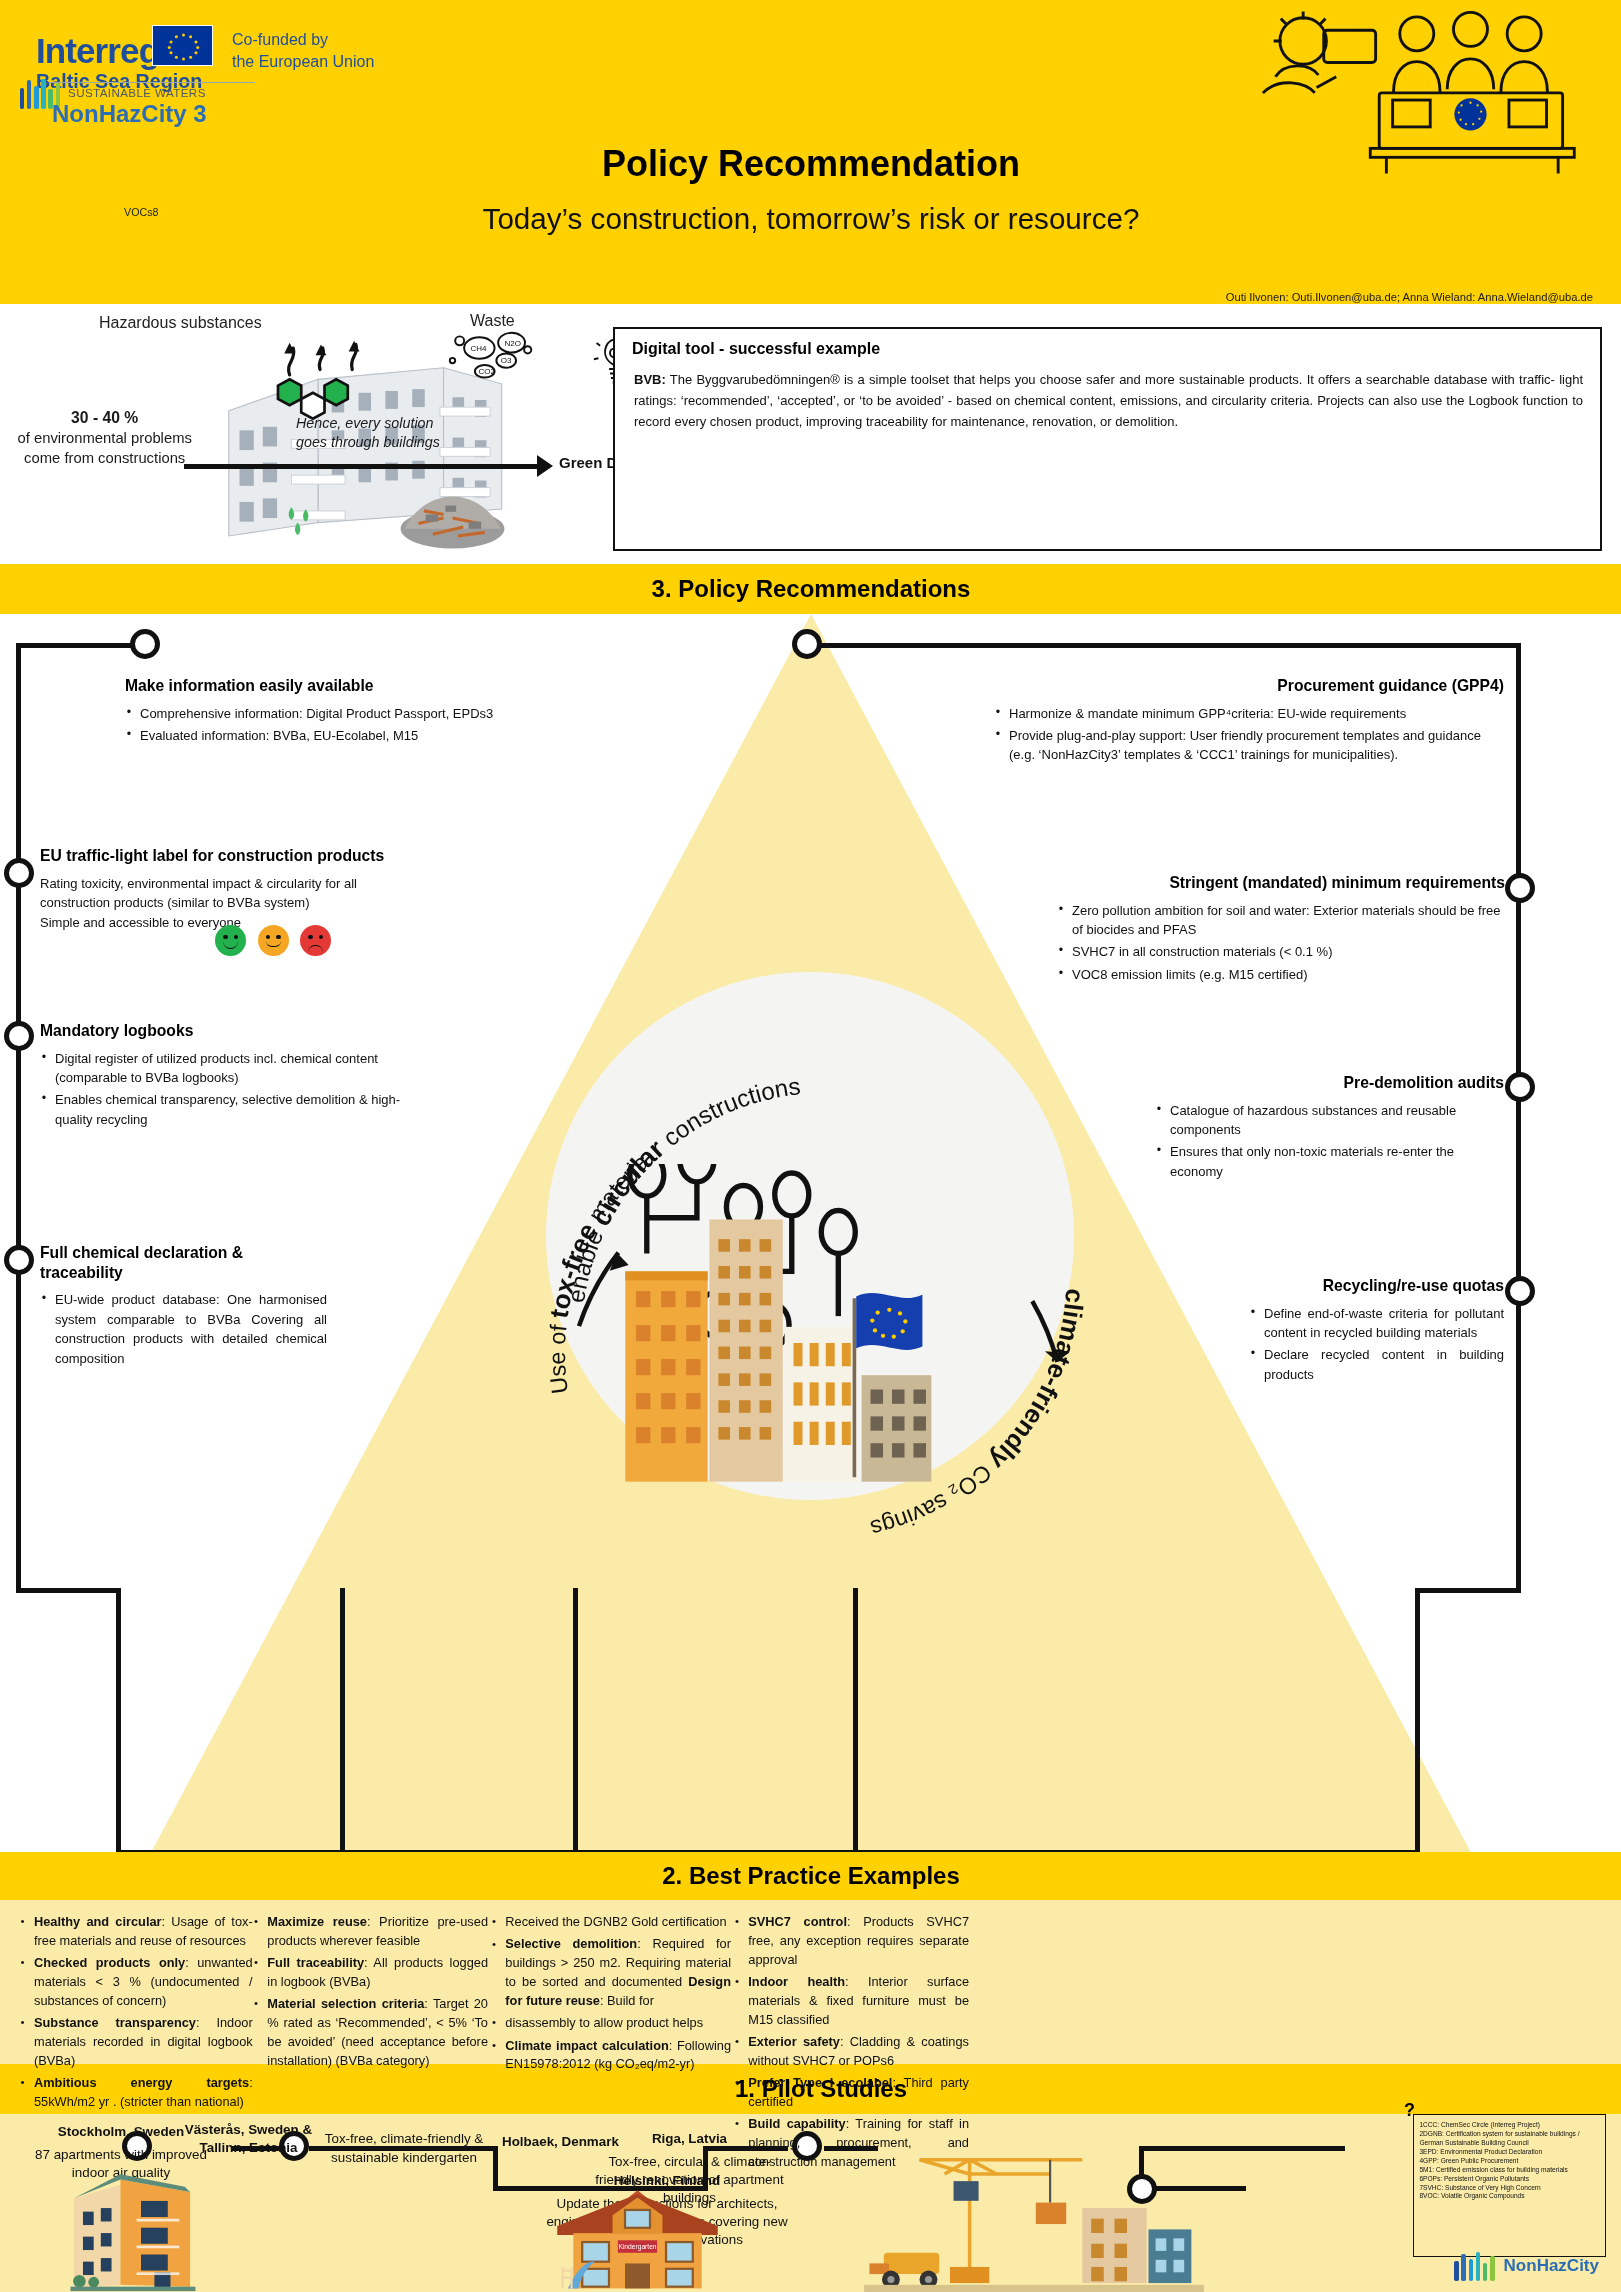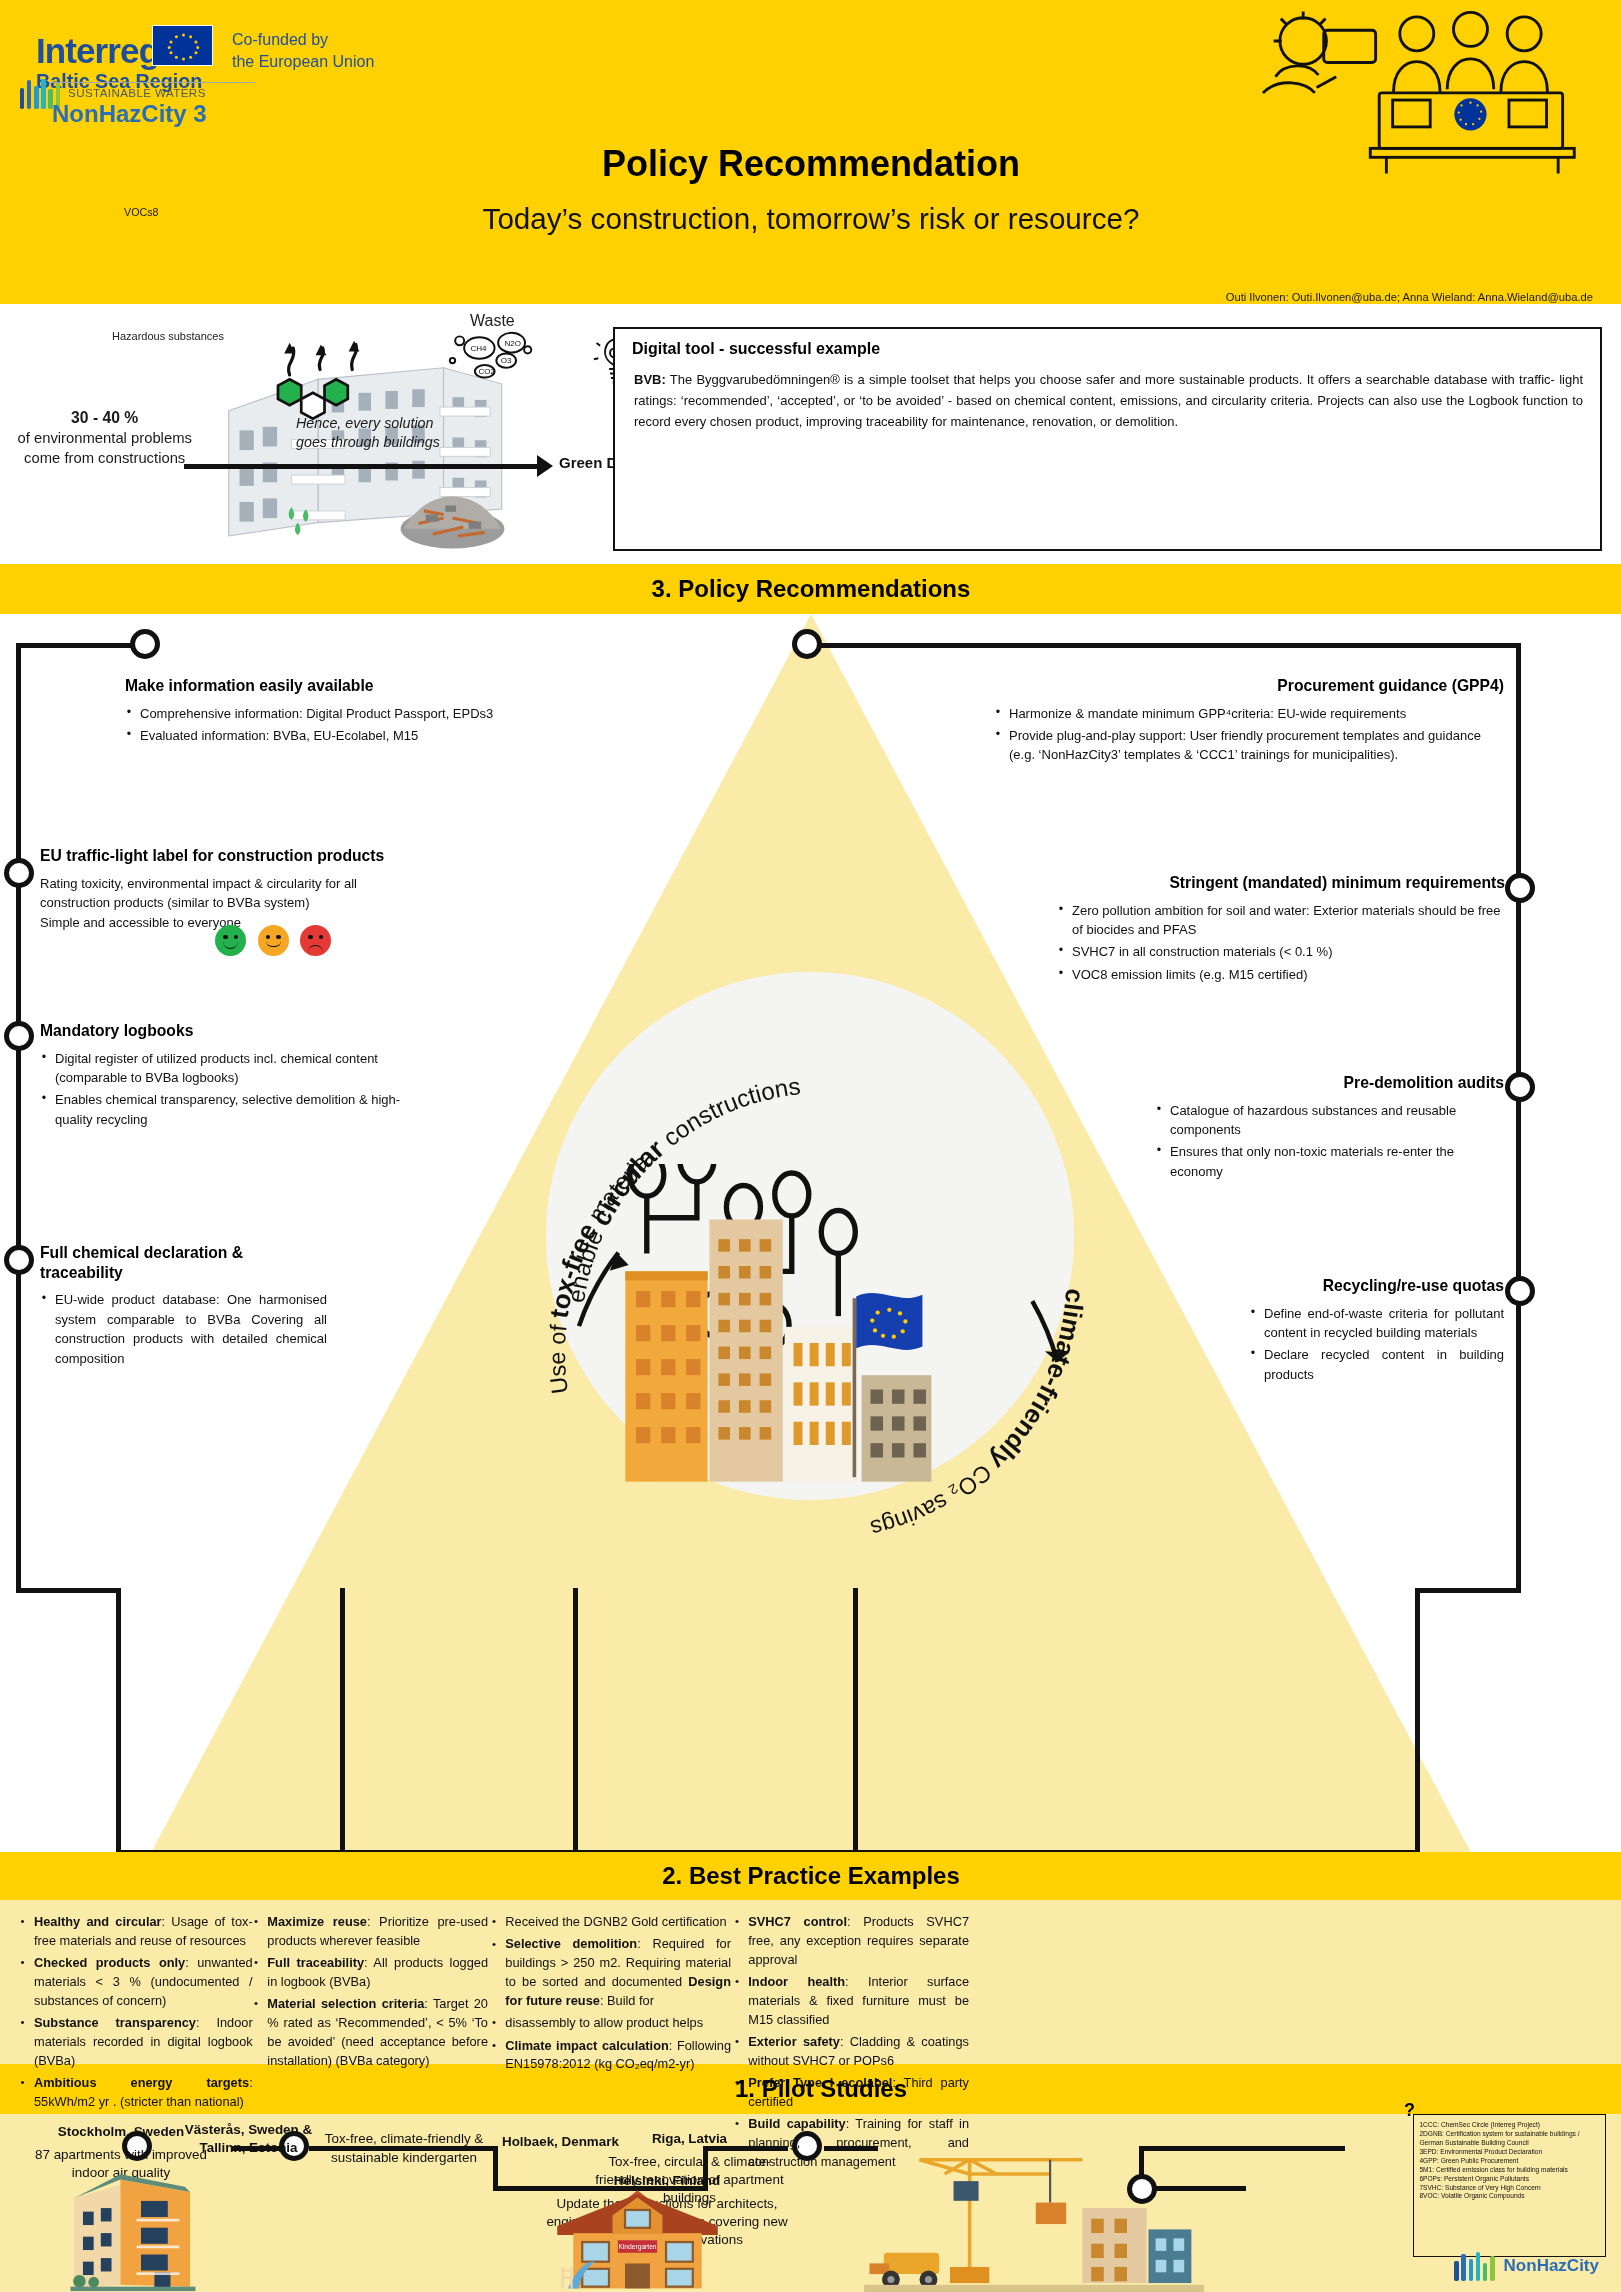--- a/index.html
+++ b/index.html
@@ -75,21 +75,21 @@
     width: 0; height: 0; border-left: 16px solid #111;
     border-top: 11.6px solid transparent; border-bottom: 11.6px solid transparent;
   }
   .gdeal {
     position: absolute; left: 559px; top: 454px;
     font-size: 15px; font-weight: bold; color: #111;
   }
   .leaf { position: absolute; left: 722px; top: 405px; }
   .bldg-illustration { position: absolute; left: 184px; top: 330px; width: 358px; height: 224px; }
   .lbl-vocs { position: absolute; left: 124px; top: 206px; font-size: 10.7px; color: #222; }
-  .lbl-haz { position: absolute; left: 99px; top: 330px; font-size: 11px; color: #222; margin-left: 13px; }
+  .lbl-haz { position: absolute; left: 99px; top: 314px; font-size: 16px; color: #222; }
   .lbl-waste { position: absolute; left: 470px; top: 312px; font-size: 16px; color: #222; }
 
   
   .dt-box {
     position: absolute; left: 613px; top: 327px; width: 989px; height: 224px;
     border: 2.7px solid #111; background: #fff;
   }
   .dt-bulb { position: absolute; left: 593px; top: 333px; }
   .dt-title {
     position: absolute; left: 632px; top: 340px;

